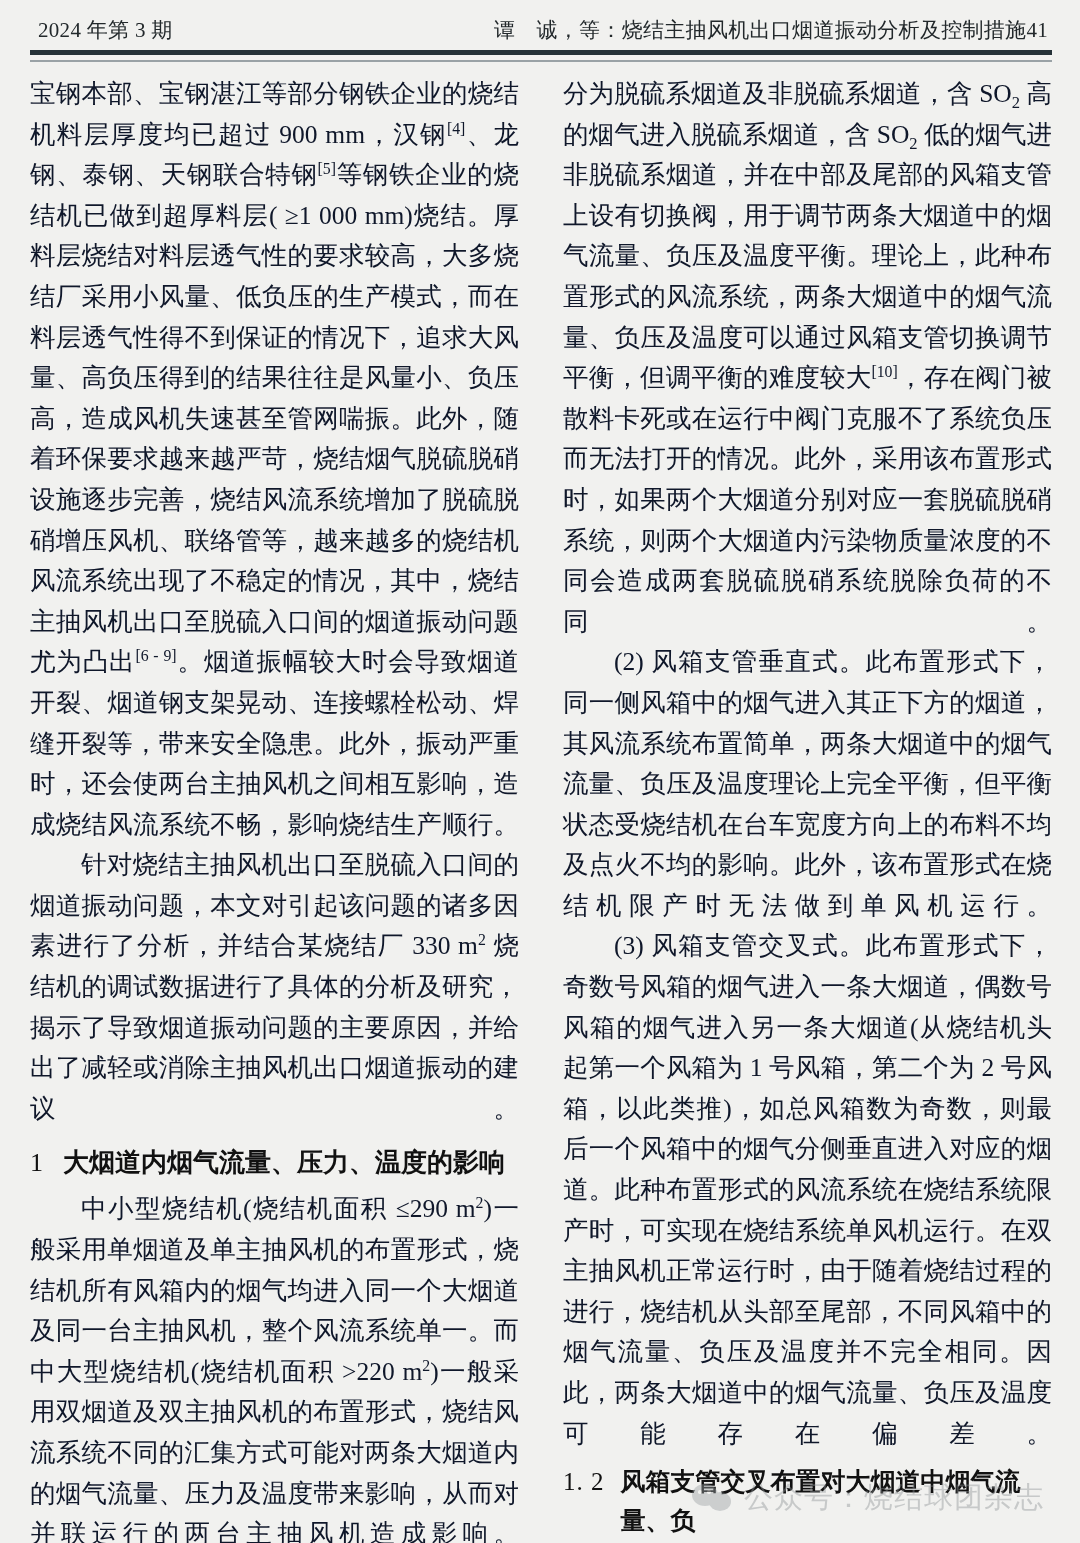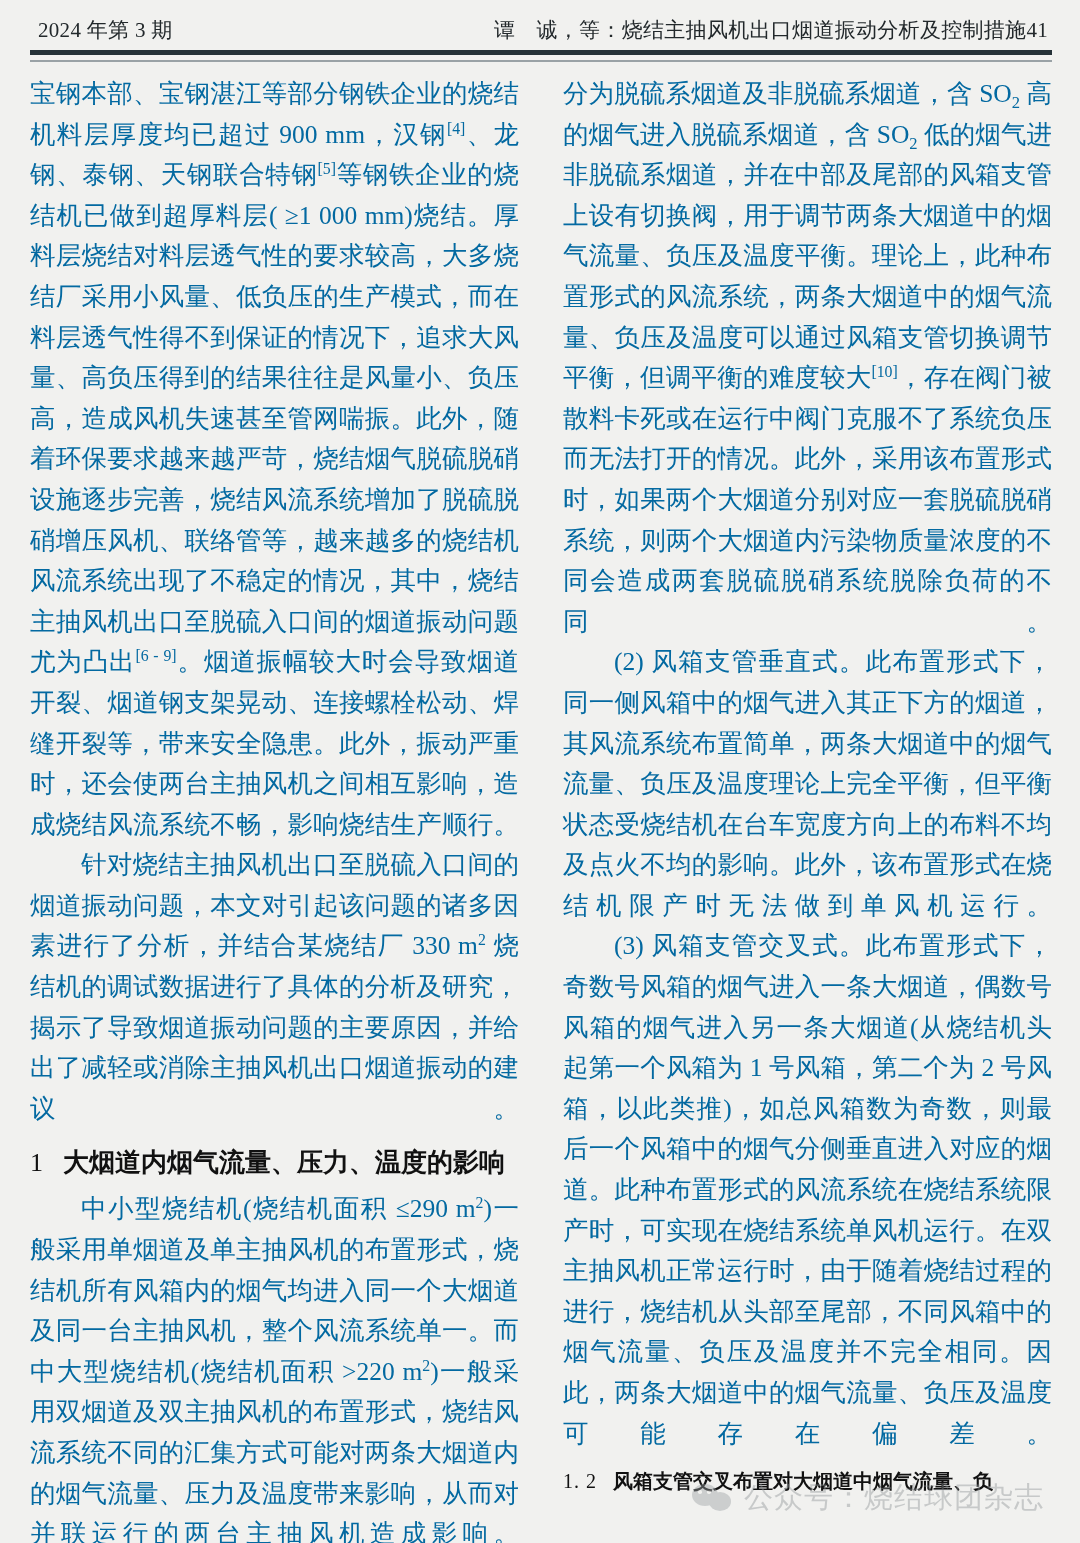--- a/index.html
+++ b/index.html
@@ -84,21 +84,21 @@
   }
 
   p.body {
     margin: 0;
     font-size: 25.5px;
     line-height: 40.6px;
     text-align: justify;
     text-justify: inter-ideograph;
     text-align-last: justify;
     letter-spacing: 0px;
-    color: #0369a1;
+    color: #0f172a;
   }
   p.indent {
     text-indent: 2em;
   }
 
   h2.sec {
     margin: 14px 0 6px 0;
     font-size: 26px;
     line-height: 40px;
     font-weight: bold;
@@ -113,21 +113,21 @@
     font-weight: normal;
     flex: 0 0 auto;
   }
   h2.sec .txt {
     font-weight: bold;
     font-family: Liberation Serif, serif;
   }
 
   h3.sub {
     margin: 8px 0 14px 0;
-    font-size: 20px;
+    font-size: 25px;
     line-height: 39px;
     font-family: "DejaVu Sans", "Liberation Sans", sans-serif;
     font-weight: bold;
     color: #111;
     display: flex;
     gap: 16px;
     align-items: baseline;
   }
   h3.sub .num {
     font-family: "Liberation Serif", serif;

